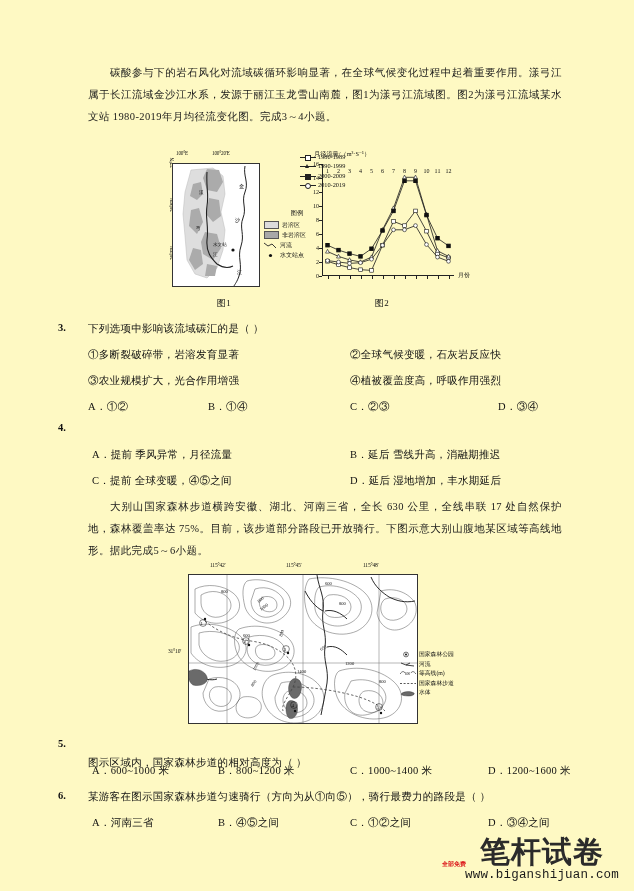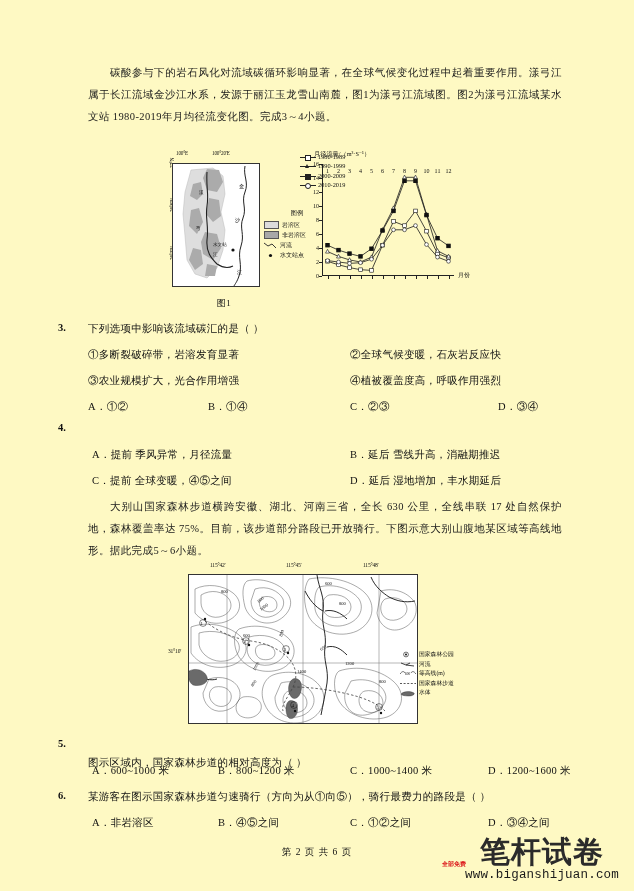--- a/index.html
+++ b/index.html
@@ -289,20 +289,21 @@
         <span>2000-2009</span>
       </div>
       <div class="lg2row">
         <span class="lg2line">
               <i class="lg2mk circle2"></i>
             </span>
         <span>2010-2019</span>
       </div>
     </div>
 
+    <div class="caption">图2</div>
   </div>
 
   <div class="qnum" style="left:58px;top:322px;">3.</div>
   <div class="qstem" style="left:88px;top:322px;">下列选项中影响该流域碳汇的是（  ）</div>
   <div class="opt" style="left:88px;top:348px;">①多断裂破碎带，岩溶发育显著</div>
   <div class="opt" style="left:350px;top:348px;text-align:center;">②全球气候变暖，石灰岩反应快</div>
   <div class="opt" style="left:88px;top:374px;text-align:right;">③农业规模扩大，光合作用增强</div>
   <div class="opt" style="left:350px;top:374px;">④植被覆盖度高，呼吸作用强烈</div>
   <div class="opt" style="left:88px;top:400px;">A．①②</div>
   <div class="opt" style="left:208px;top:400px;">B．①④</div>
@@ -466,26 +467,25 @@
 
   <div class="qnum" style="left:58px;top:738px;">5.</div>
   <div class="qstem" style="left:88px;top:756px;">图示区域内，国家森林步道的相对高度为（  ）</div>
   <div class="opt" style="left:92px;top:764px;">A．600~1000 米</div>
   <div class="opt" style="left:218px;top:764px;">B．800~1200 米</div>
   <div class="opt" style="left:350px;top:764px;">C．1000~1400 米</div>
   <div class="opt" style="left:488px;top:764px;">D．1200~1600 米</div>
 
   <div class="qnum" style="left:58px;top:790px;">6.</div>
   <div class="qstem" style="left:88px;top:790px;">某游客在图示国家森林步道匀速骑行（方向为从①向⑤），骑行最费力的路段是（  ）</div>
-  <div class="opt" style="left:92px;top:816px;">A．非岩溶区</div>
+  <div class="opt" style="left:92px;top:816px;">A．河南三省</div>
   <div class="opt" style="left:218px;top:816px;">B．④⑤之间</div>
   <div class="opt" style="left:350px;top:816px;">C．①②之间</div>
   <div class="opt" style="left:488px;top:816px;">D．③④之间</div>
 
-  <div class="footer">第 2 页 共 6 页</div>
   <div class="watermark">
     <div class="wm-main">笔杆试卷</div>
     <div class="wm-url">www.biganshijuan.com</div>
     <div class="wm-free">全部免费</div>
   </div>
 
 </div>
 </div>
 
 </body></html>

